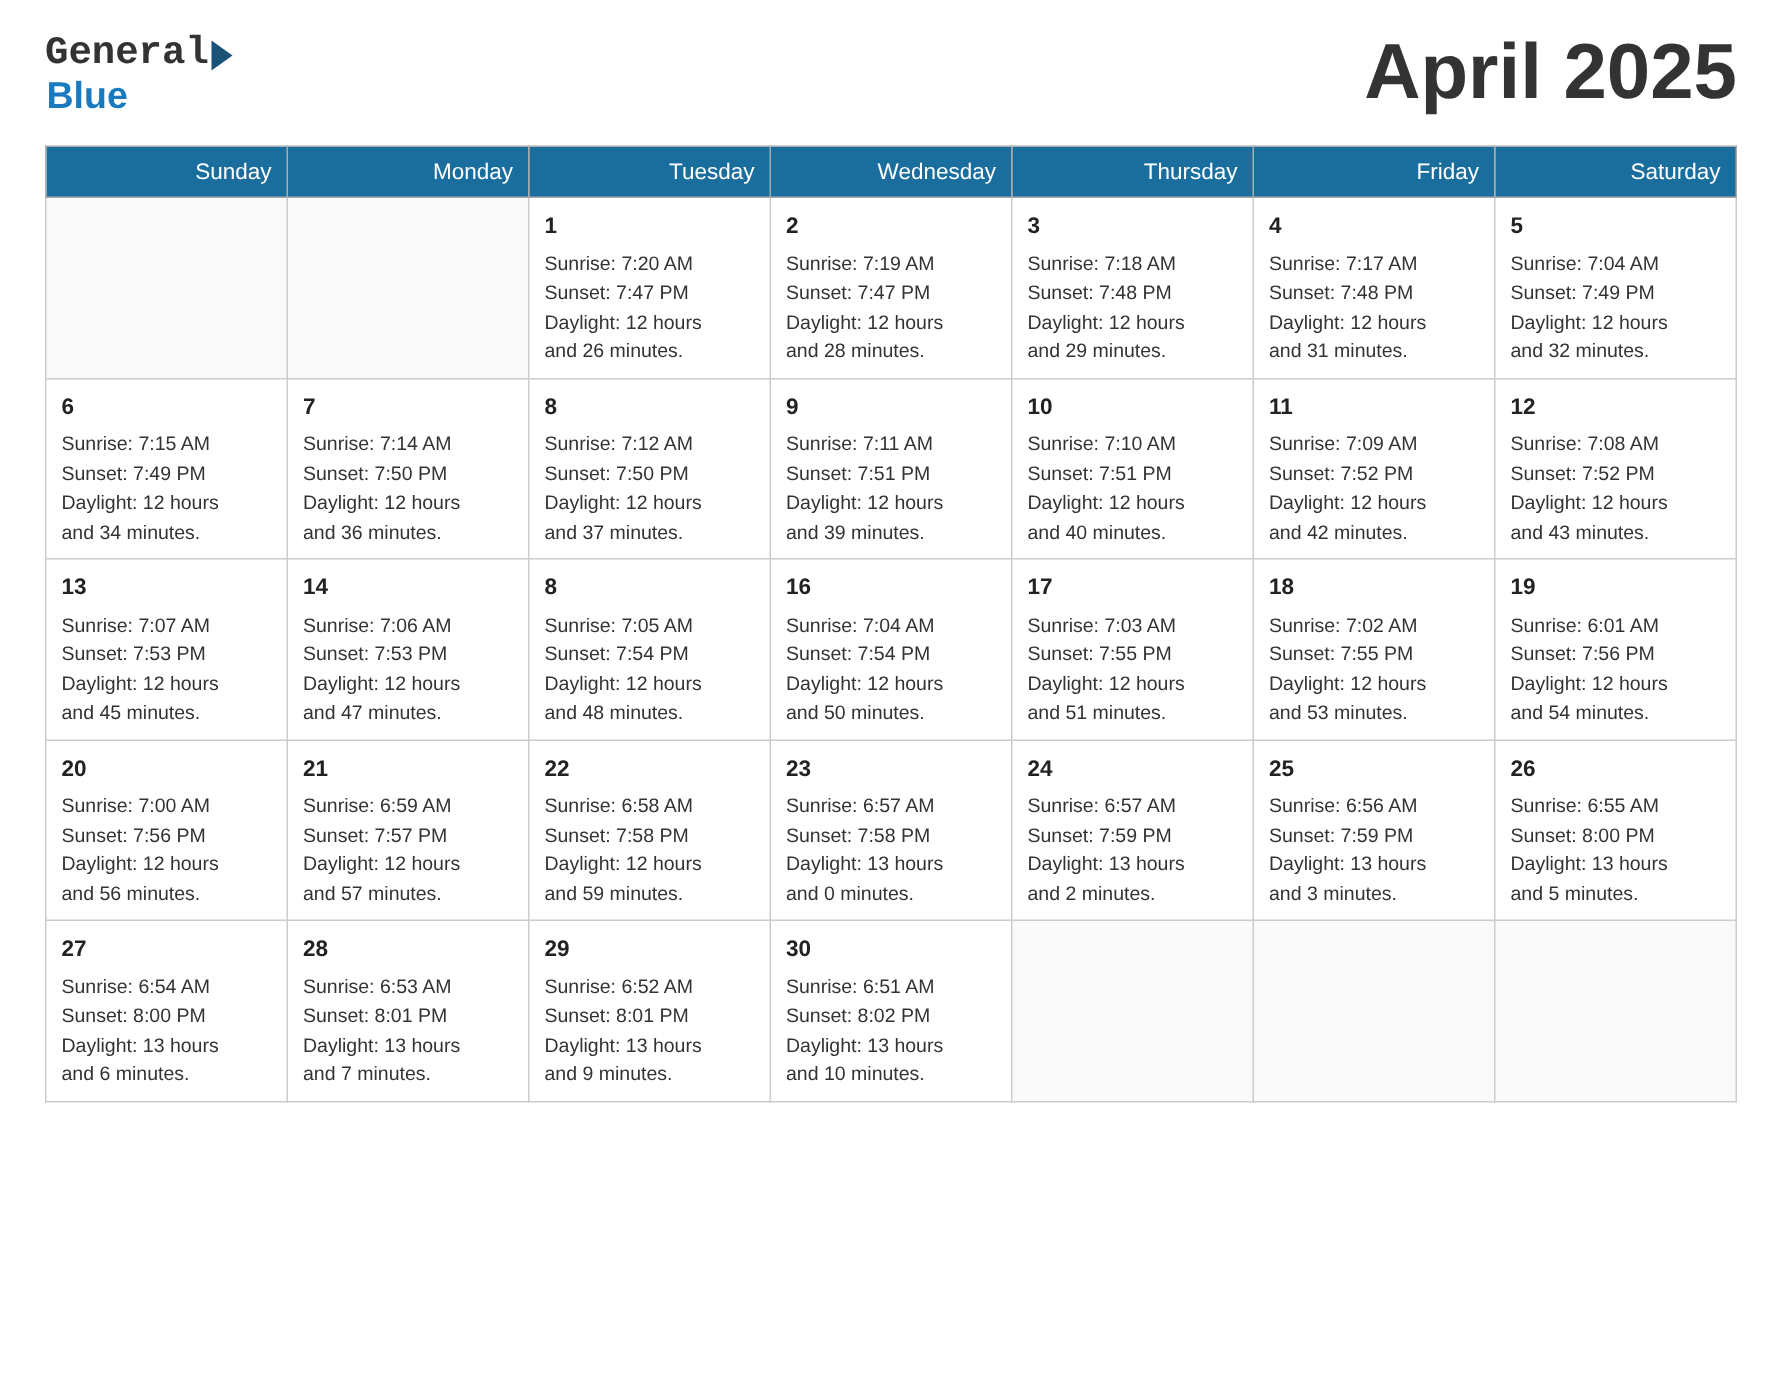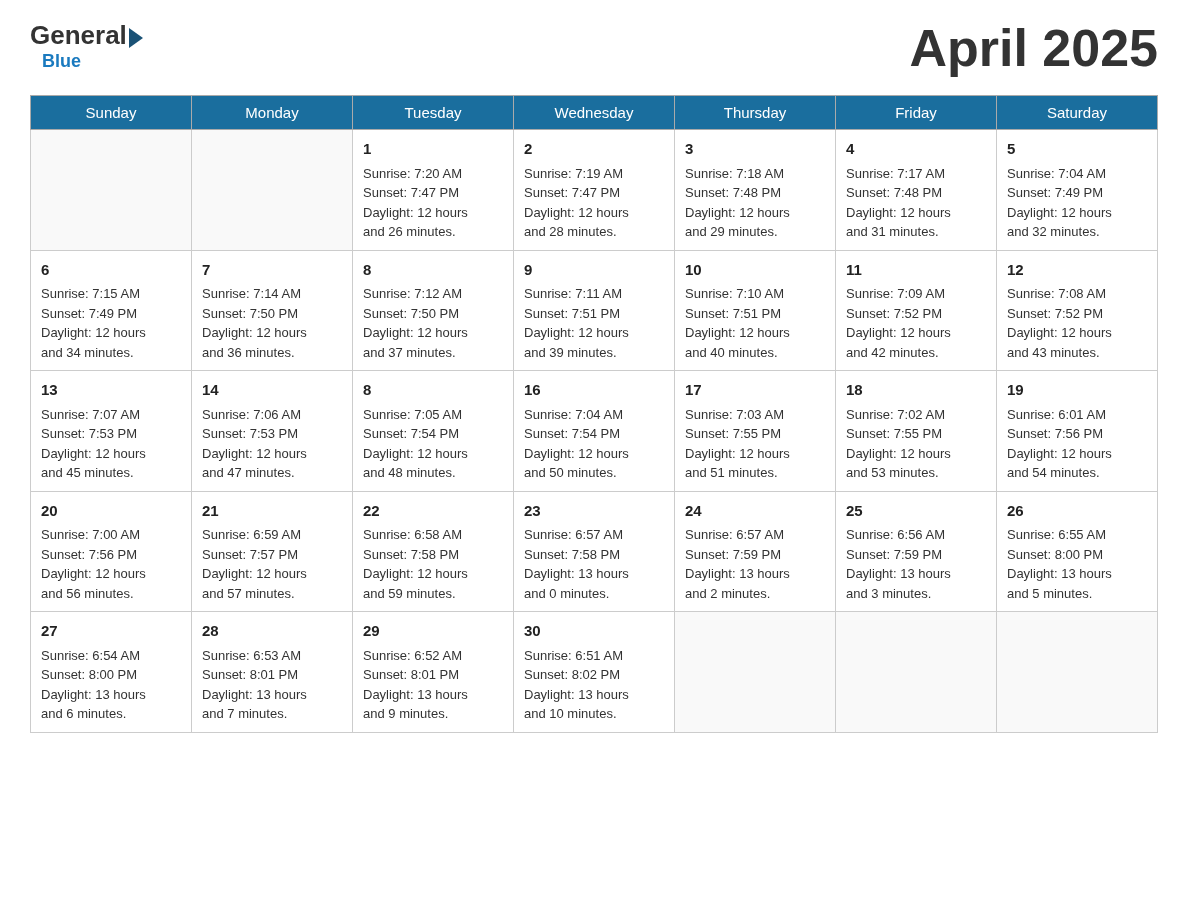--- a/index.html
+++ b/index.html
@@ -22,35 +22,36 @@
       align-items: flex-start;
     }
     .logo-top {
       display: flex;
       align-items: center;
     }
     .logo-general {
       font-size: 26px;
       font-weight: bold;
       color: #333;
+      font-family: Liberation Mono, monospace;
     }
     .logo-arrow {
       width: 0;
       height: 0;
       border-left: 14px solid #1a5276;
       border-top: 10px solid transparent;
       border-bottom: 10px solid transparent;
       margin-left: 2px;
       margin-top: 4px;
     }
     .logo-blue {
-      font-size: 18px;
+      font-size: 25px;
       font-weight: bold;
       color: #1a7abf;
-      margin-left: 12px;
+      margin-left: 1px;
     }
     .title-section {
       text-align: right;
     }
     .month-title {
       font-size: 52px;
       font-weight: bold;
       color: #333;
       line-height: 1.1;
     }
@@ -63,21 +64,21 @@
       width: 100%;
       border-collapse: collapse;
       border: 1px solid #aaa;
     }
     .calendar th {
       background-color: #1a6e9e;
       color: #fff;
       padding: 8px 10px;
       font-size: 15px;
       font-weight: normal;
-      text-align: center;
+      text-align: right;
       border: 1px solid #aaa;
     }
     .calendar td {
       vertical-align: top;
       padding: 8px 10px;
       border: 1px solid #ccc;
       width: calc(100% / 7);
       min-height: 110px;
       font-size: 13px;
       color: #333;

